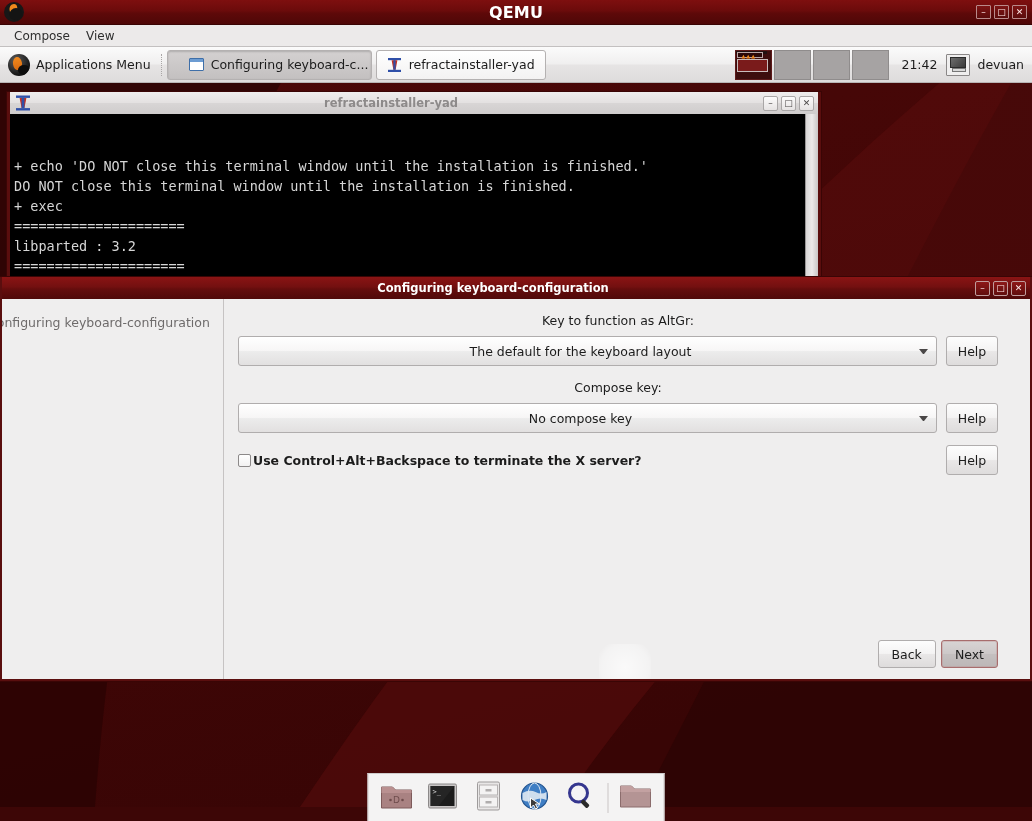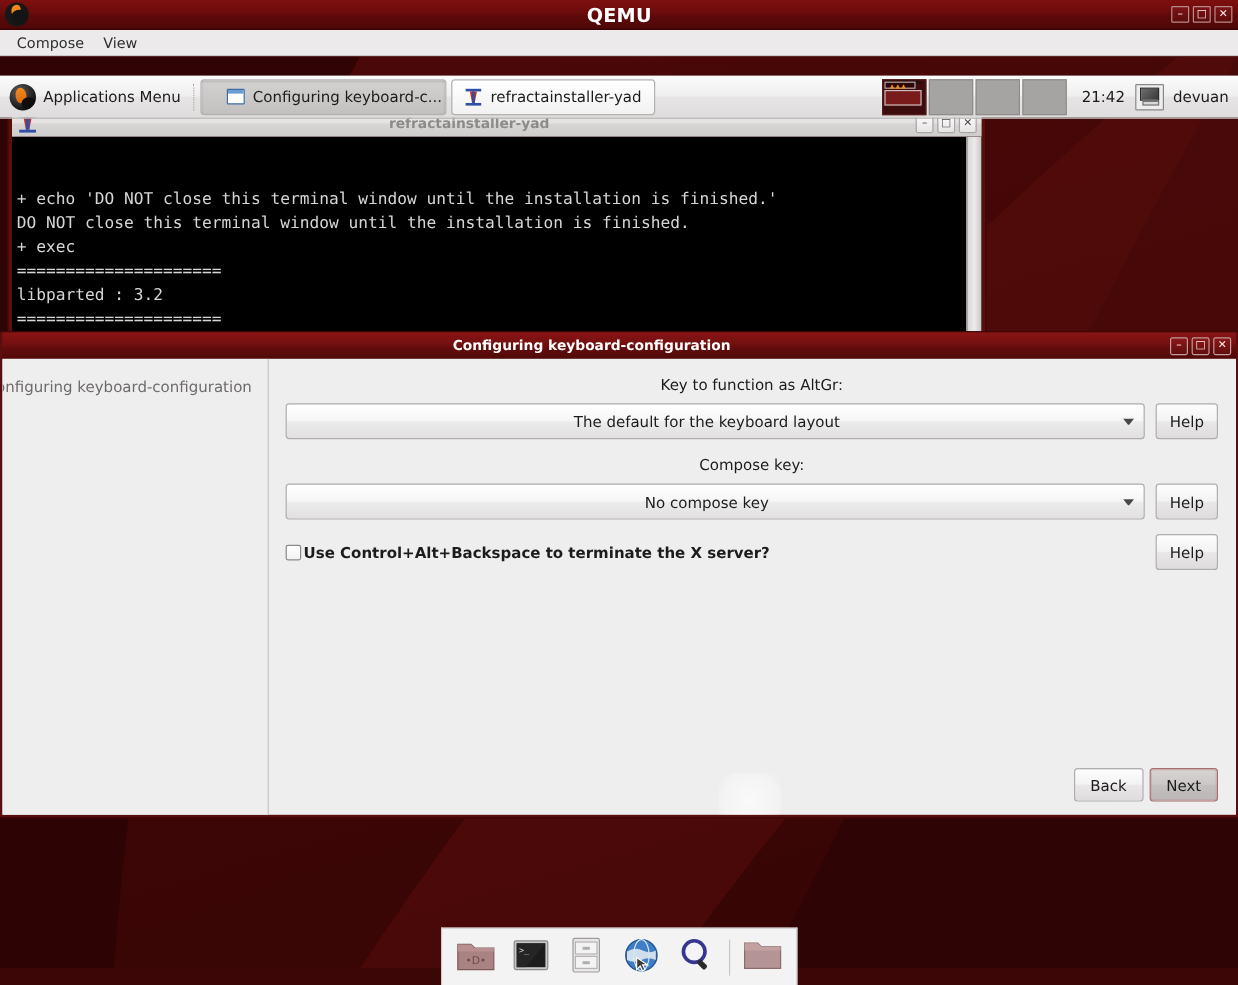--- a/index.html
+++ b/index.html
@@ -65,21 +65,21 @@
     position: relative; flex: 1 1 auto;
     overflow: hidden;
     background: #4e0b0b;
   }
 
   
   #wallpaper { position: absolute; inset: 0; overflow: hidden; background: #3d0606; }
 
   
   #xfce-panel {
-    position: absolute; top: 16px; left: 0; right: 0; height: 36px;
+    position: absolute; top: 0; left: 0; right: 0; height: 36px;
     background: linear-gradient(to bottom, #fbfbfb 0%, #f0efef 48%, #e6e4e4 52%, #dedcdc 100%);
     border-bottom: 1px solid #b8b5b5;
     display: flex; align-items: center;
     z-index: 30;
   }
   #apps-menu-btn {
     display: flex; align-items: center; gap: 6px;
     height: 30px; padding: 0 6px 0 5px; margin-left: 3px;
     border-radius: 2px; cursor: default;
   }
@@ -242,21 +242,21 @@
     overflow: hidden;
   }
   #dlg-sidebar-text {
     font-size: 12.5px; color: #6e6b6b;
     white-space: nowrap;
     margin-left: -14px;
   }
   #dlg-main {
     flex: 1 1 auto; position: relative;
     display: flex; flex-direction: column;
-    padding: 0 15px 0 14px;
+    padding: 0 32px 0 14px;
   }
   #dlg-watermark {
     position: absolute; left: 50%; top: 345px;
     transform: translateX(-54%);
     width: 52px; height: 52px; border-radius: 13px;
     background: radial-gradient(circle at 50% 45%, rgba(255,255,255,.70), rgba(255,255,255,.30) 62%, rgba(255,255,255,0) 78%);
     pointer-events: none;
   }
   .field-label {
     text-align: center; font-size: 12.5px; color: #1c1c1c;

